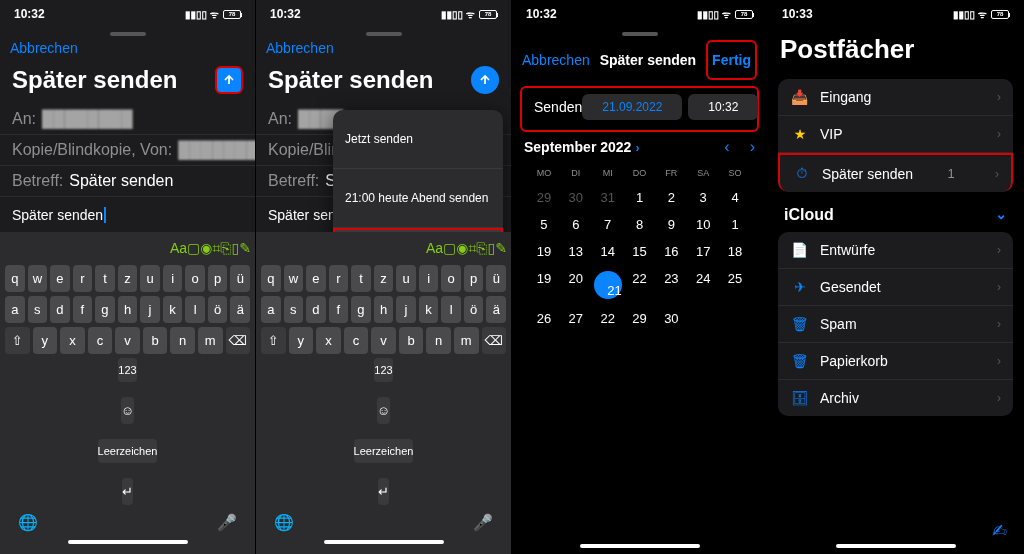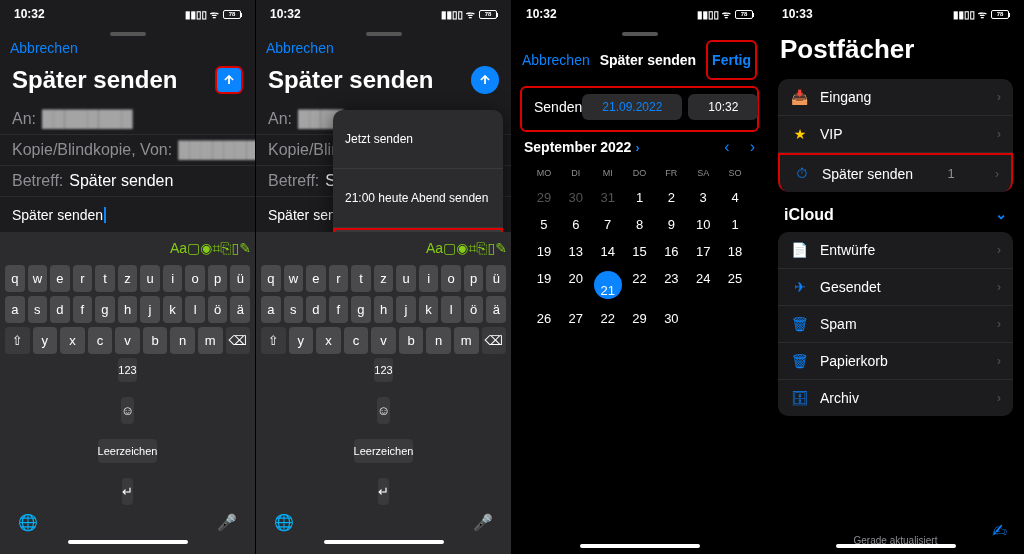--- a/index.html
+++ b/index.html
@@ -41,21 +41,21 @@
   .seg .pill.time { color:#fff; }
   .month-row { display:flex; justify-content:space-between; align-items:center; padding:6px 12px; }
   .month { font-size:14px; font-weight:600; }
   .month .chev { color:#0a84ff; margin-left:4px; font-size:12px; }
   .arrows { color:#0a84ff; display:flex; gap:20px; font-size:16px; }
   .cal { padding: 0 16px; }
   .cal-head { display:flex; font-size:9px; color:#8e8e93; }
   .cal-head div, .cal-row div { flex:1; text-align:center; padding:6px 0; }
   .cal-row { display:flex; font-size:13px; color:#fff; }
   .cal-row .dim { color:#555; }
-  .cal-row .today { background:#0a84ff; border-radius:50%; width:28px; height:28px; line-height:28px; margin:0 auto; }
+  .cal-row .today { background:#0a84ff; border-radius:50%; width:28px; height:28px; line-height:28px; margin:0 auto;text-align:right; }
   .nav-title { font-size:14px; font-weight:600; text-align:center; flex:1; }
   .mail-header { padding: 6px 12px 10px; font-size: 26px; font-weight:700; }
   .mail-list { background:#1c1c1e; margin:4px 10px; border-radius:10px; overflow:hidden; }
   .mail-item { display:flex; align-items:center; gap:10px; padding:10px 12px; border-bottom:1px solid #2c2c2e; font-size:14px; }
   .mail-item:last-child { border-bottom:none; }
   .mail-item .icon { width:20px; text-align:center; color:#0a84ff; font-size:14px; }
   .mail-item .icon.star { color:#ffcc00; }
   .mail-item .chev { margin-left:auto; color:#555; font-size:12px; }
   .mail-item .count { color:#8e8e93; margin-left:auto; margin-right:6px; font-size:13px; }
   .section-h { display:flex; justify-content:space-between; padding:10px 16px 4px; font-size:16px; font-weight:600; }
@@ -401,16 +401,15 @@
         <span class="icon">🗑</span>
         <span>Papierkorb</span>
         <span class="chev">›</span>
       </div>
     <div class="mail-item">
         <span class="icon">🗄</span>
         <span>Archiv</span>
         <span class="chev">›</span>
       </div>
   </div>
-  <div class="footer-mail">Gerade aktualisiert</div>
   <div class="compose-ic">✍︎</div>
   <div class="home-ind" style="position:absolute;bottom:4px;left:68px"></div>
 </div>
 
 </body></html>

